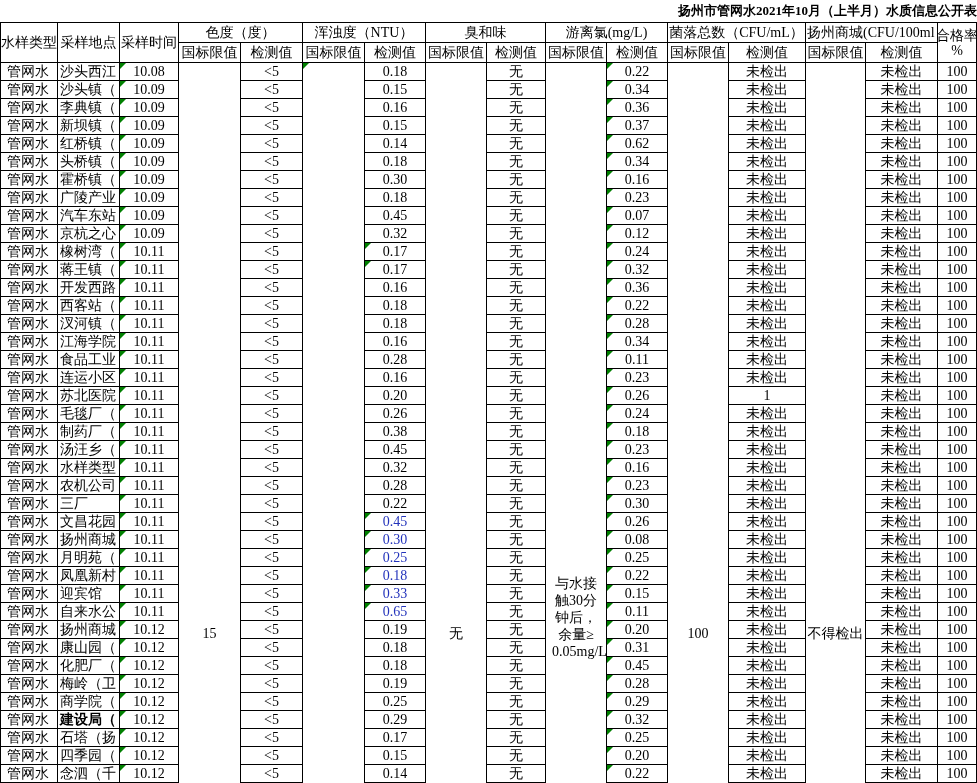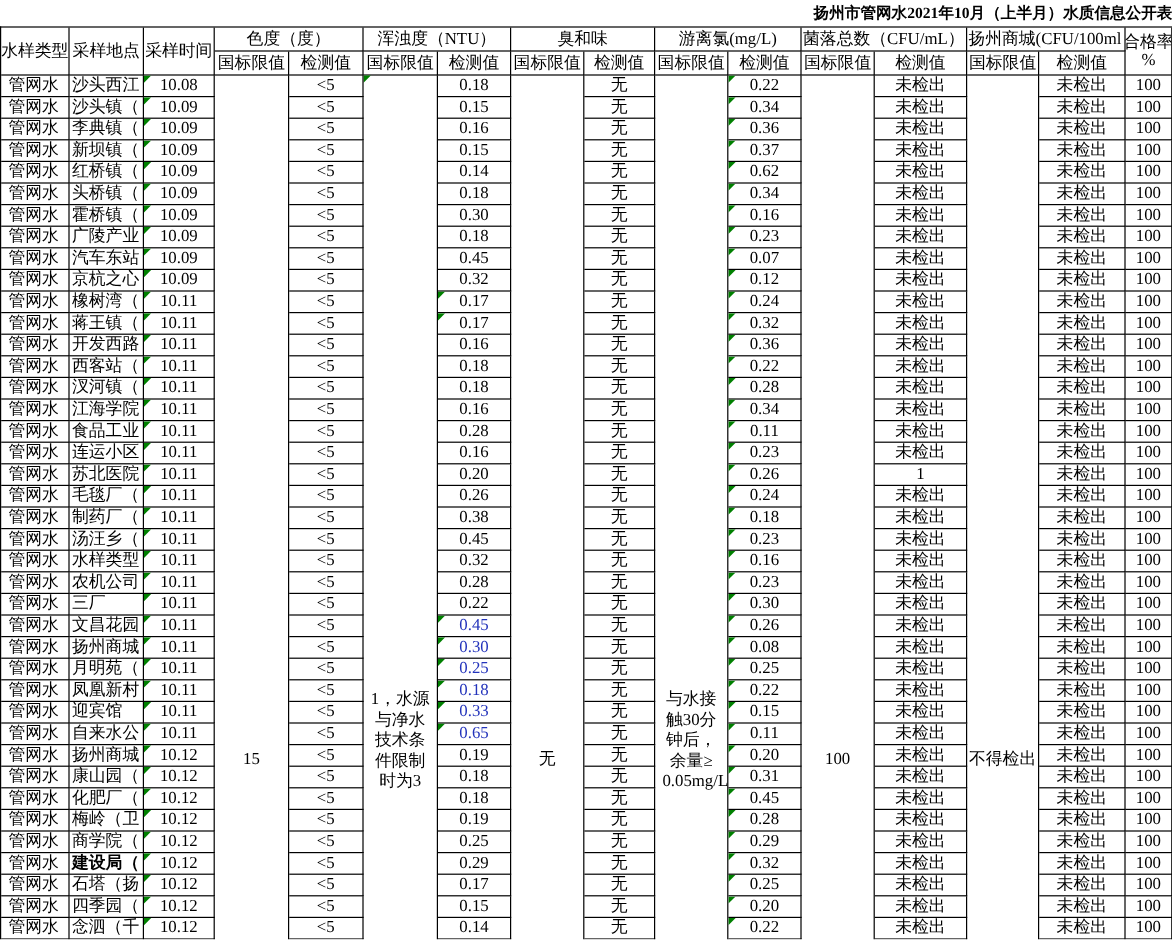--- a/index.html
+++ b/index.html
@@ -101,21 +101,20 @@
       <div class="hc c14">国标限值</div>
       <div class="hc c15">检测值</div>
     </div>
 
     <div class="dgrid" id="grid">
       <div class="mcell c4">
         <span class="mline">15</span>
       </div>
       <div class="mcell c6">
         <i class="tri-icon"></i>
-        <span class="mblock">1，水源与净水技术条件限制时为3</span>
       </div>
       <div class="mcell c8">
         <span class="mline">无</span>
       </div>
       <div class="mcell c10">
         <span class="mblock narrow"><span>与水接触30分钟后，余量≥</span><span class="tail">0.05mg/L</span></span>
       </div>
       <div class="mcell c12">
         <span class="mline">100</span>
       </div>

